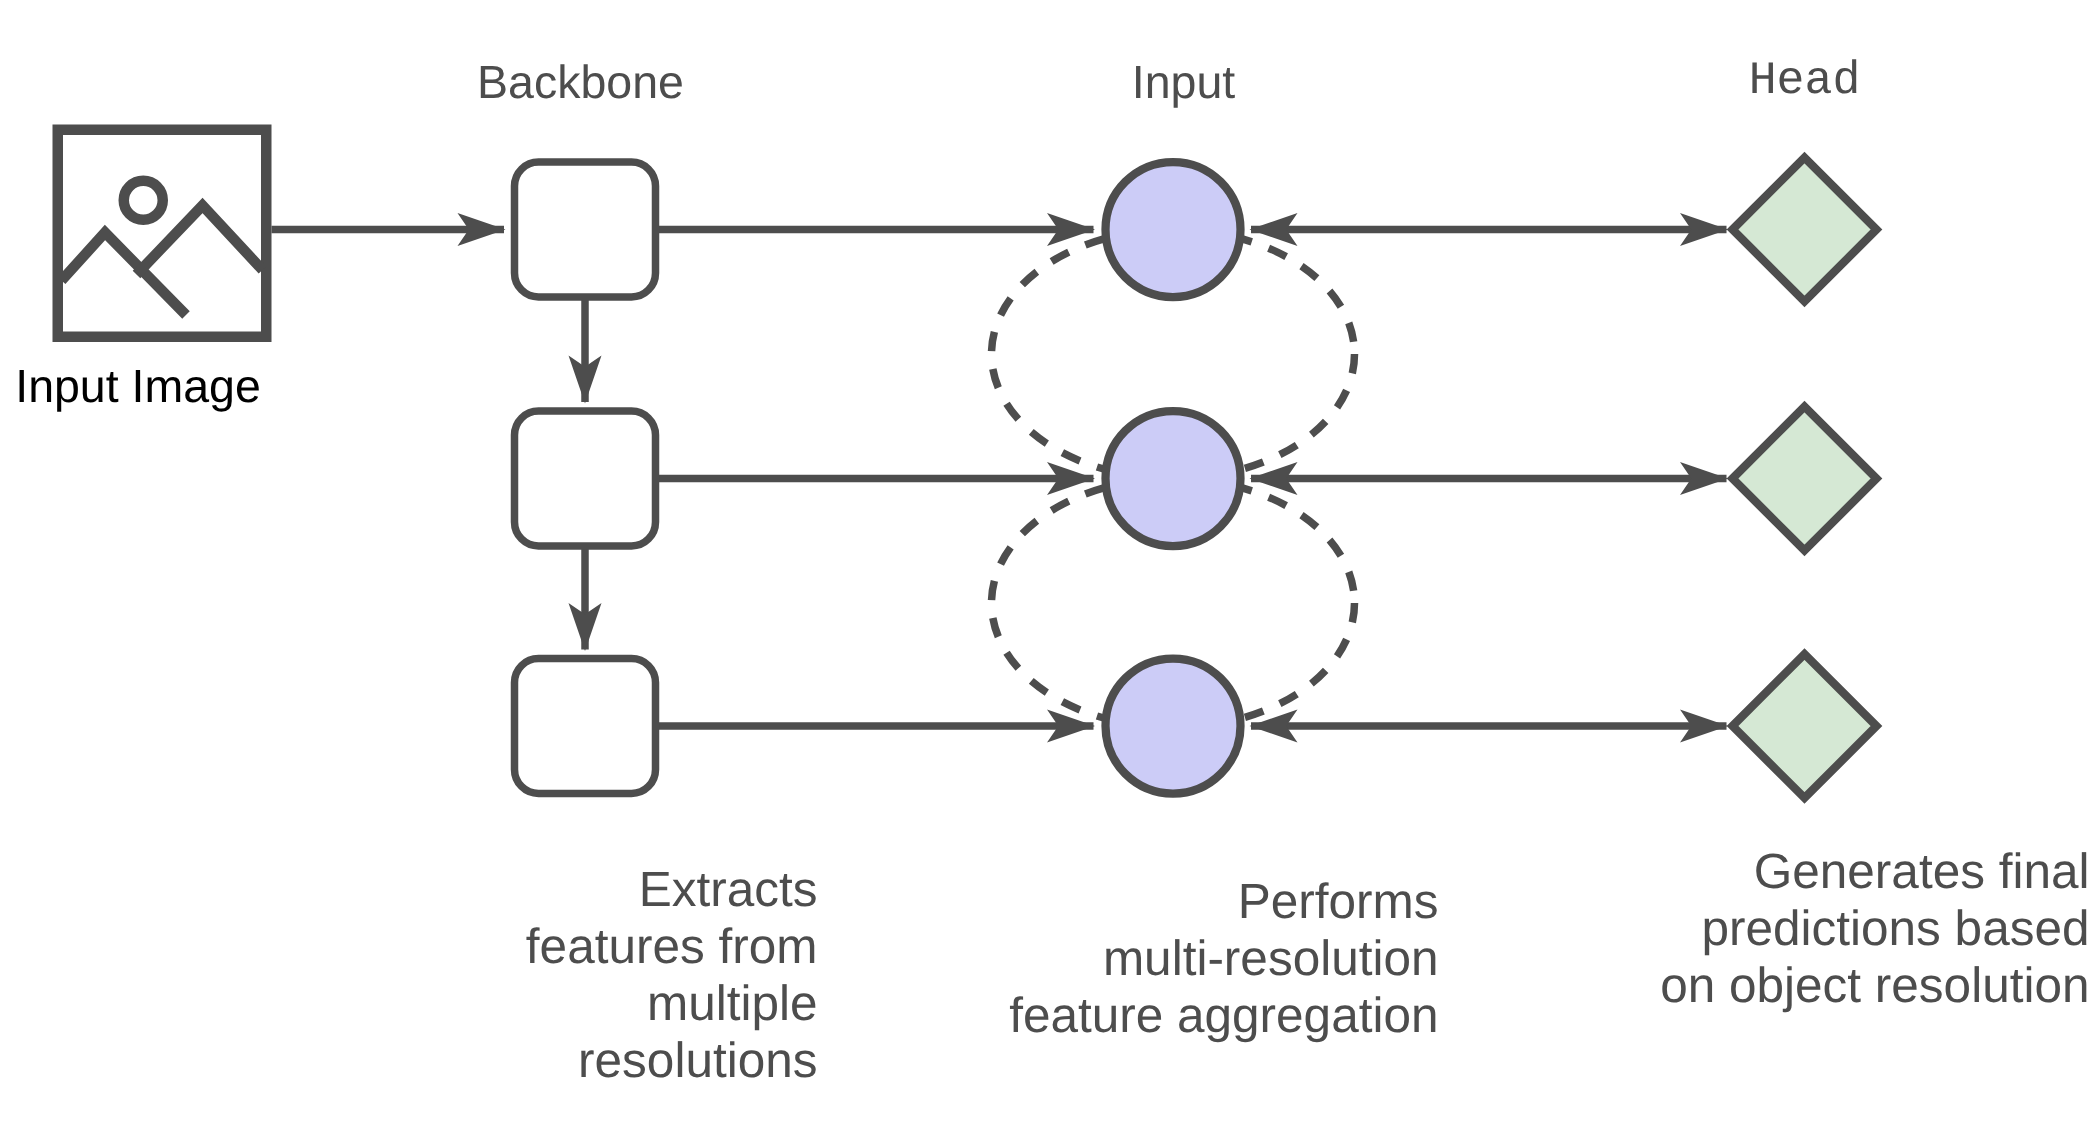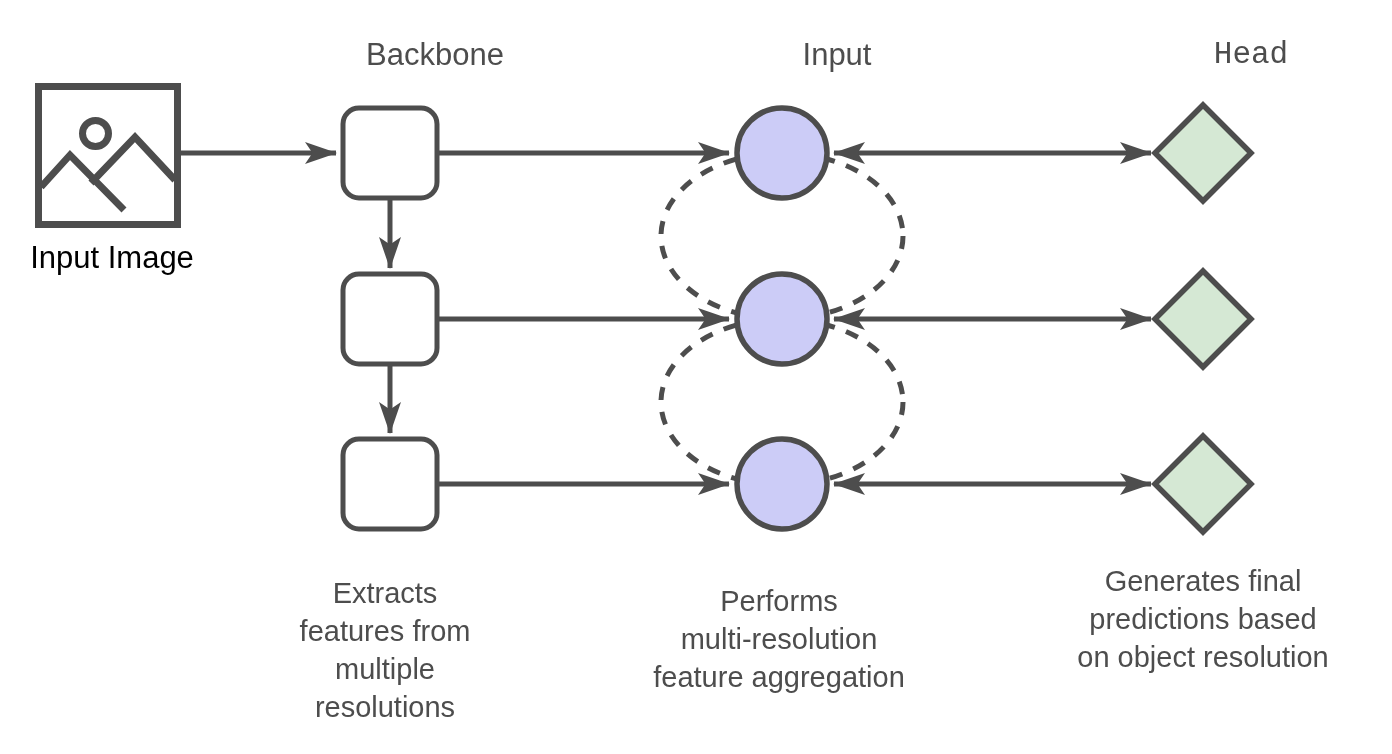--- a/index.html
+++ b/index.html
@@ -12,29 +12,28 @@
     overflow: hidden;
   }
   #diagram-svg { position: absolute; left: 0; top: 0; }
   .col-label {
     position: absolute;
     transform: translateX(-50%);
     font-size: 31px;
     line-height: 34px;
     color: #4d4d4d;
     white-space: nowrap;
-    margin-left: 48px;
   }
   .caption {
     position: absolute;
     transform: translateX(-50%);
-    font-size: 29px;
+    font-size: 33px;
     line-height: 38px;
     color: #4d4d4d;
-    text-align: center;
+    text-align: right;
     white-space: pre-line;
   }
   .input-label {
     position: absolute;
     transform: translateX(-50%);
     font-size: 31px;
     line-height: 34px;
     color: #000000;
     white-space: nowrap;
   }
@@ -84,21 +83,21 @@
 
     <polygon points="1155,153 1203,105 1251,153 1203,201" fill="#d5e8d4" stroke="#4d4d4d" stroke-width="5.5"></polygon>
     <polygon points="1155,319 1203,271 1251,319 1203,367" fill="#d5e8d4" stroke="#4d4d4d" stroke-width="5.5"></polygon>
     <polygon points="1155,484 1203,436 1251,484 1203,532" fill="#d5e8d4" stroke="#4d4d4d" stroke-width="5.5"></polygon>
   </svg>
 
   <div class="col-label" style="left:387px; top:38px;">Backbone</div>
   <div class="col-label" style="left:789px; top:38px;">Input</div>
   <div class="col-label" style="left:1203px; top:38px;font-family:Liberation Mono, monospace;">Head</div>
 
-  <div class="input-label" style="left:112px; top:241px;">Input Image</div>
+  <div class="input-label" style="left:92px; top:241px;">Input Image</div>
 
   <div class="caption" style="left:385px; top:574px; width:320px;">Extracts
 features from
 multiple
 resolutions</div>
   <div class="caption" style="left:779px; top:582px; width:360px;">Performs
 multi-resolution
 feature aggregation</div>
   <div class="caption" style="left:1203px; top:562px; width:380px;">Generates final
 predictions based

